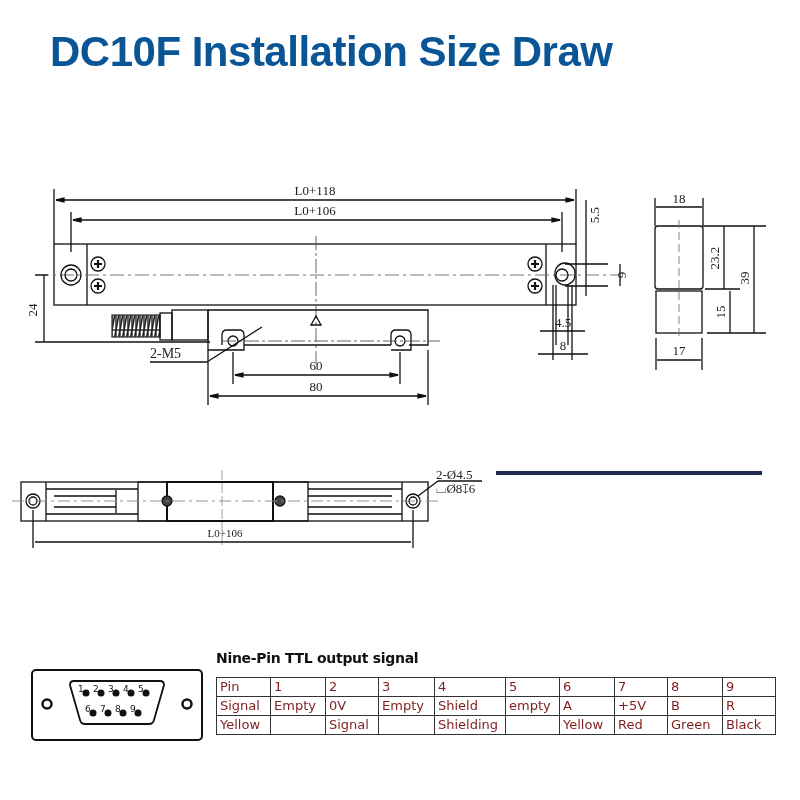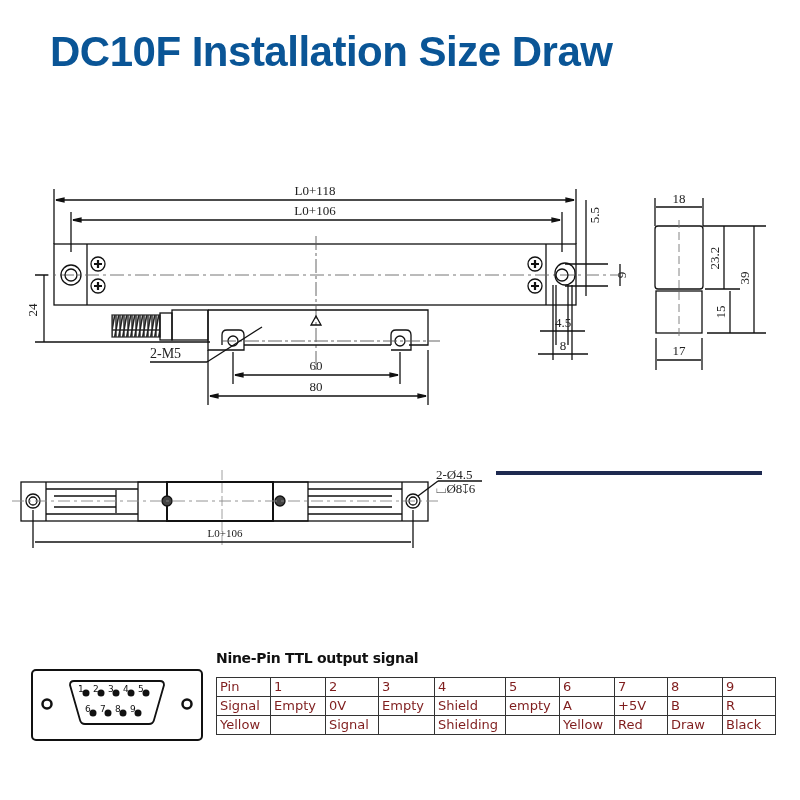--- a/index.html
+++ b/index.html
@@ -230,17 +230,17 @@
   </tr>
   <tr>
     <td>Yellow</td>
     <td></td>
     <td>Signal</td>
     <td></td>
     <td>Shielding</td>
     <td></td>
     <td>Yellow</td>
     <td>Red</td>
-    <td>Draw</td>
+    <td>Green</td>
     <td>Black</td>
   </tr>
 </tbody>
   </table>
 
 </body></html>

